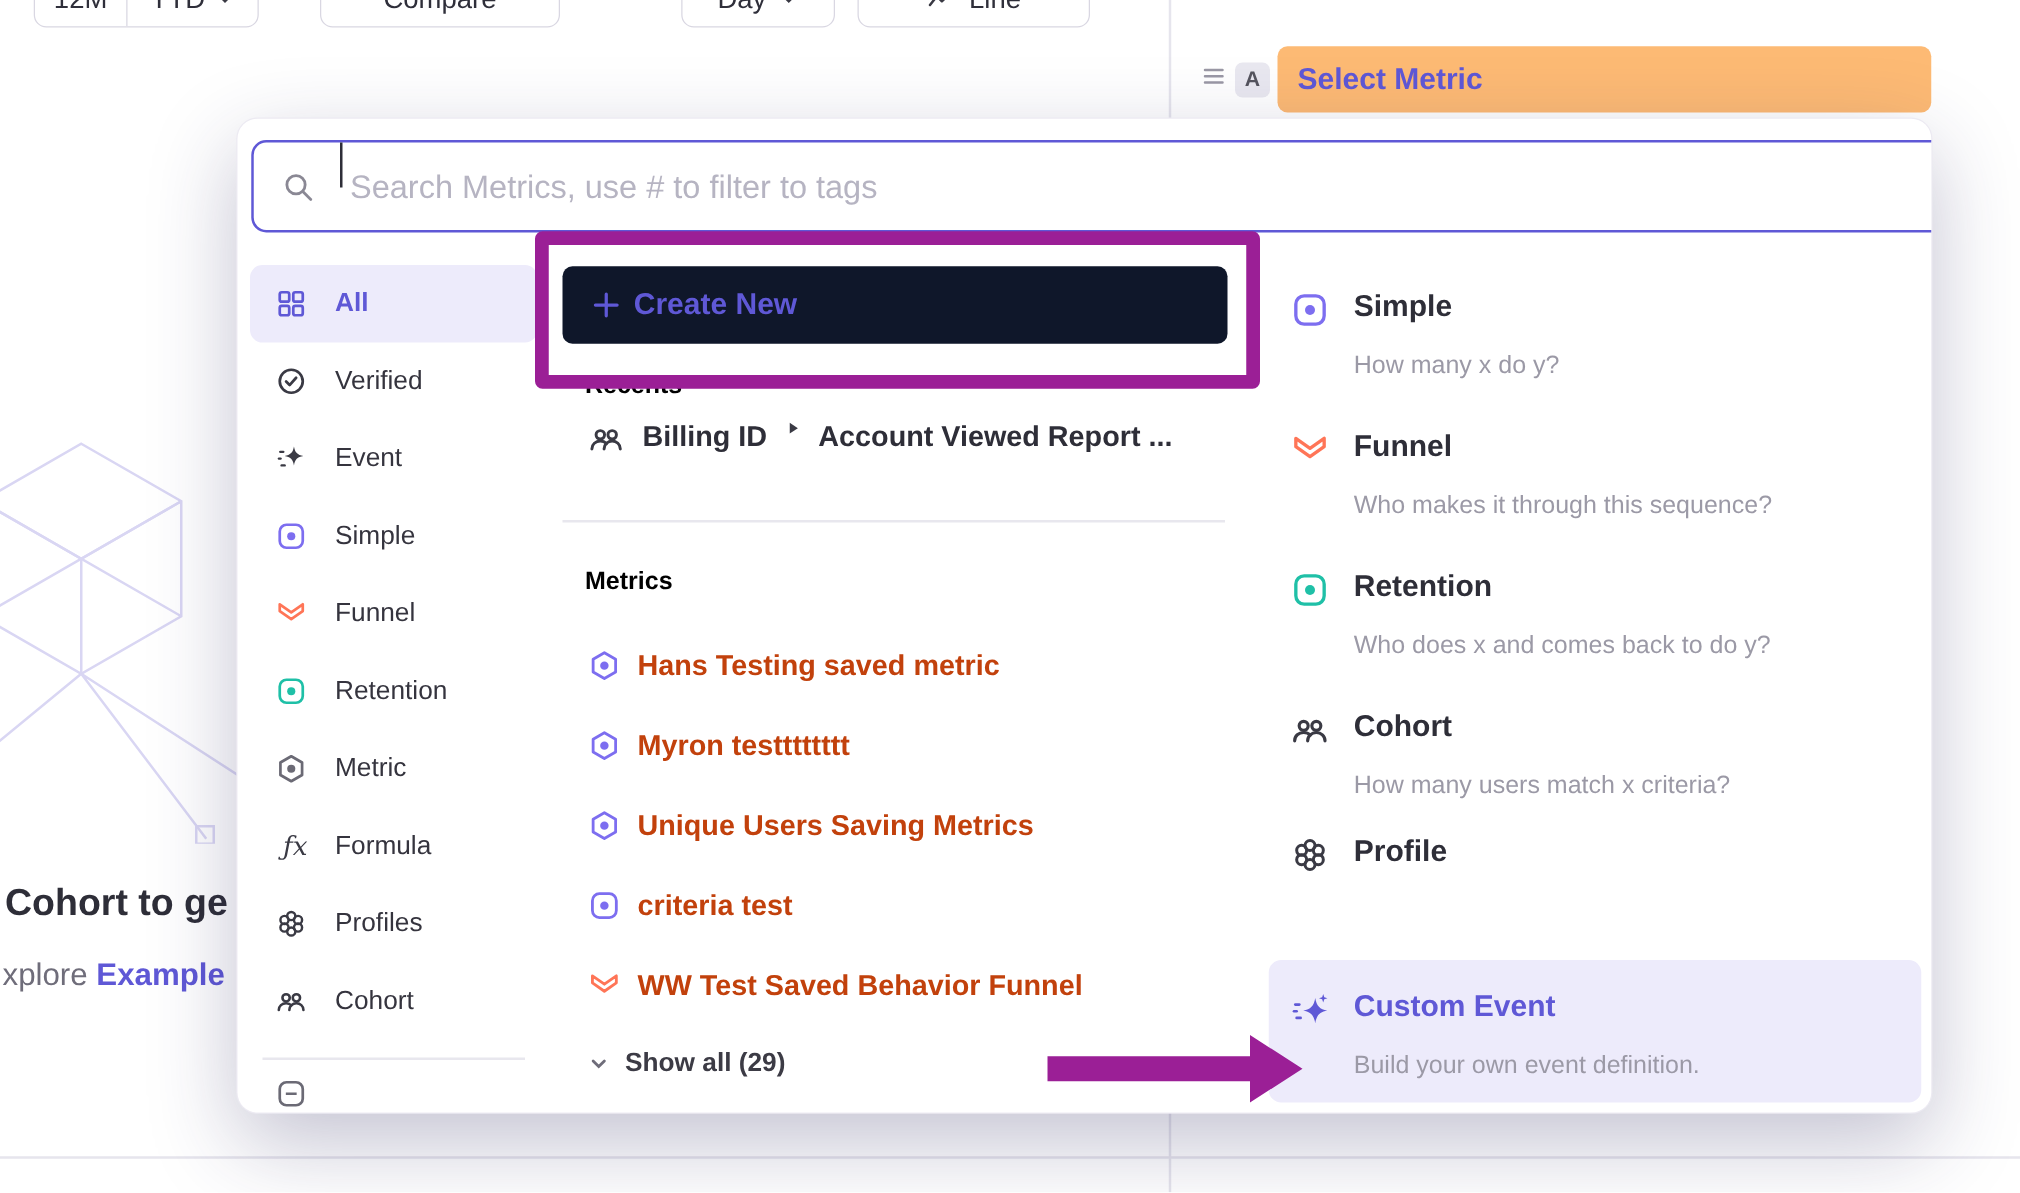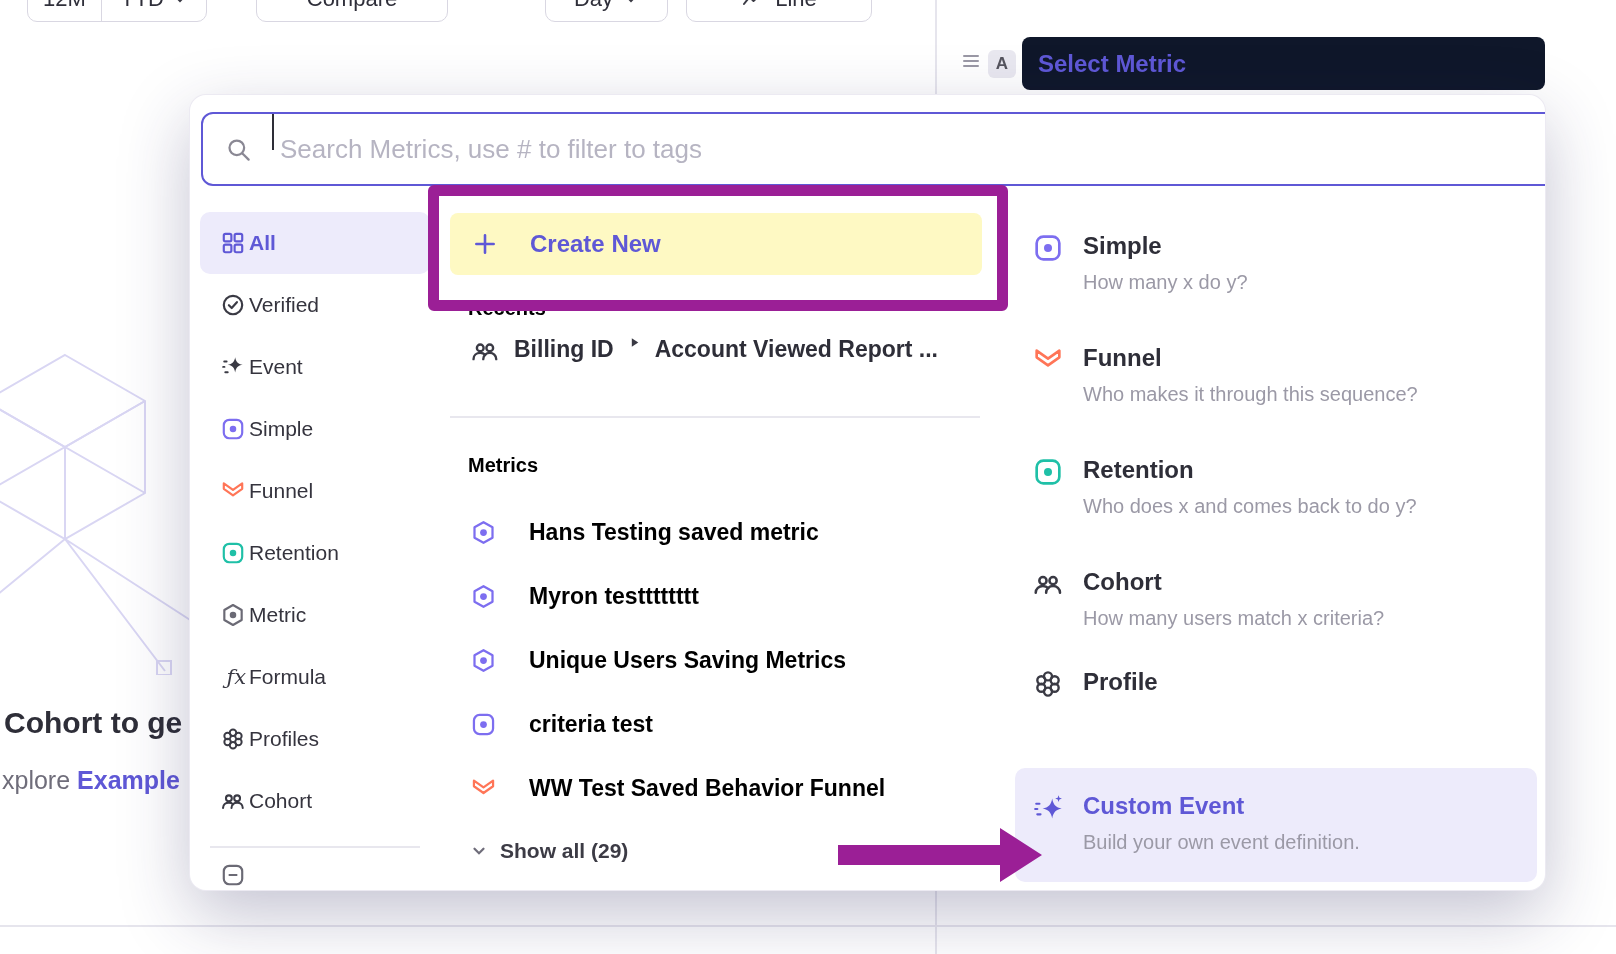--- a/index.html
+++ b/index.html
@@ -24,66 +24,66 @@
   .tgroup{position:absolute;left:27px;top:-24px;width:180px;height:46px;background:#fff;border:1.5px solid #d9d7e2;
           border-radius:10px;display:flex;z-index:1;overflow:hidden}
   .tseg{display:flex;align-items:center;justify-content:center;gap:8px;font-size:22px;font-weight:500;color:#2f2f3a;cursor:pointer}
   .tseg.first{width:74px;border-right:1.5px solid #d9d7e2}
   .tseg.second{flex:1}
 
   
   .qb-drag{position:absolute;left:961px;top:53px;z-index:1;cursor:grab}
   .qb-badge{position:absolute;left:988px;top:50px;width:28px;height:28px;background:#e9e8f0;border-radius:6px;
             display:flex;align-items:center;justify-content:center;font-size:17px;font-weight:700;color:#55545e;z-index:1}
-  .qb-field{position:absolute;left:1022px;top:37px;width:523px;height:53px;background:#0f172a;border-radius:8px;
+  .qb-field{position:absolute;left:1022px;top:37px;width:523px;height:53px;background:#fdba74;border-radius:8px;
             display:flex;align-items:center;padding-left:16px;font-size:24px;font-weight:600;color:#5f58d6;
             z-index:1;cursor:pointer}
 
   
   .modal{position:absolute;left:190px;top:95px;width:1355px;height:795px;background:#fff;border-radius:16px;
          box-shadow:0 0 0 1px #eceaf2,0 24px 70px rgba(40,35,90,.28);z-index:10;overflow:hidden}
   .search-box{position:absolute;left:11px;top:17px;width:1560px;height:74px;border:2.5px solid #5f58d6;
               border-radius:12px;display:flex;background:#fff}
   .search-box .icn{margin-left:22px}
   .caret{width:2px;height:36px;background:#2e2e38;margin-left:20px;flex:none}
   .search-input{flex:1;border:0;outline:0;background:transparent;font-size:26px;padding:0 16px 0 6px;
                 color:#2e2e38;font-family:inherit}
   .search-input::placeholder{color:#b6b4c2}
 
   
   .sidebar{position:absolute;left:10px;top:117px;width:230px}
-  .side-item{height:62px;display:flex;align-items:center;gap:3px;padding-left:20px;border-radius:10px;
+  .side-item{height:62px;display:flex;align-items:center;gap:22px;padding-left:20px;border-radius:10px;
              font-size:21px;font-weight:500;color:#35343e;cursor:pointer}
   .side-item.selected{background:#edebfb;color:#5f58d6;font-weight:600}
   .side-div{height:1.5px;background:#e8e7ee;margin:14px 10px 0}
   .side-partial{margin-top:14px;padding-left:20px}
   .fx{font-style:italic;font-family:"DejaVu Serif",serif;font-size:21px;color:#3a3a44;width:26px;text-align:right}
 
   
   .middle{position:absolute;left:260px;top:118px;width:532px}
-  .create-btn{height:62px;background:#fef9c3;border-radius:8px;display:flex;align-items:center;gap:32px;
+  .create-btn{height:62px;background:#0f172a;border-radius:8px;display:flex;align-items:center;gap:9px;
               padding-left:22px;font-size:24px;font-weight:600;color:#5f58d6;cursor:pointer}
   .sec-head{margin:22px 0 0 18px;font-size:20px;font-weight:700;color:#000000}
   .sec-head.metrics{margin-top:36px}
   .m-row{margin-top:16px;height:56px;display:flex;align-items:flex-start;gap:14px;padding-left:20px;
          font-size:23px;font-weight:600;color:#2e2e38;cursor:pointer;white-space:nowrap}
   .m-div{height:1.5px;background:#e8e7ee;margin-top:24px;width:530px}
   .metrics-list{margin-top:24px}
-  .metric-row{height:64px;display:flex;align-items:center;gap:32px;padding-left:20px;font-size:23px;
-              font-weight:600;color:#000000;cursor:pointer;white-space:nowrap}
+  .metric-row{height:64px;display:flex;align-items:center;gap:13px;padding-left:20px;font-size:23px;
+              font-weight:600;color:#c2410c;cursor:pointer;white-space:nowrap}
   .show-all{margin-top:10px;height:40px;display:flex;align-items:center;gap:12px;padding-left:20px;
             font-size:21px;font-weight:600;color:#3c3b45;cursor:pointer}
 
   
   .rightcol{position:absolute;left:825px;top:135px;width:522px;height:652px}
   .type-hl{position:absolute;left:0;top:538px;width:522px;height:114px;background:#edebfb;border-radius:10px}
   .type-row{position:absolute;left:17px;width:490px;padding-left:51px;cursor:pointer}
   .type-icon{position:absolute;left:0;top:2px}
   .type-title{font-size:24px;font-weight:700;color:#2e2e38;line-height:32px}
-  .type-desc{margin-top:9px;font-size:20px;color:#9b99a6}
+  .type-desc{margin-top:19px;font-size:20px;color:#9b99a6}
   .type-row.custom .type-title{color:#5f58d6}
 
   
   .anno-box{position:absolute;left:428px;top:185px;width:580px;height:126px;border:11px solid #9b1f96;
             border-radius:6px;z-index:30;pointer-events:none}
   .anno-arrow{position:absolute;left:832px;top:822px;z-index:30;pointer-events:none}
 </style>
 </head>
 <body>
 

